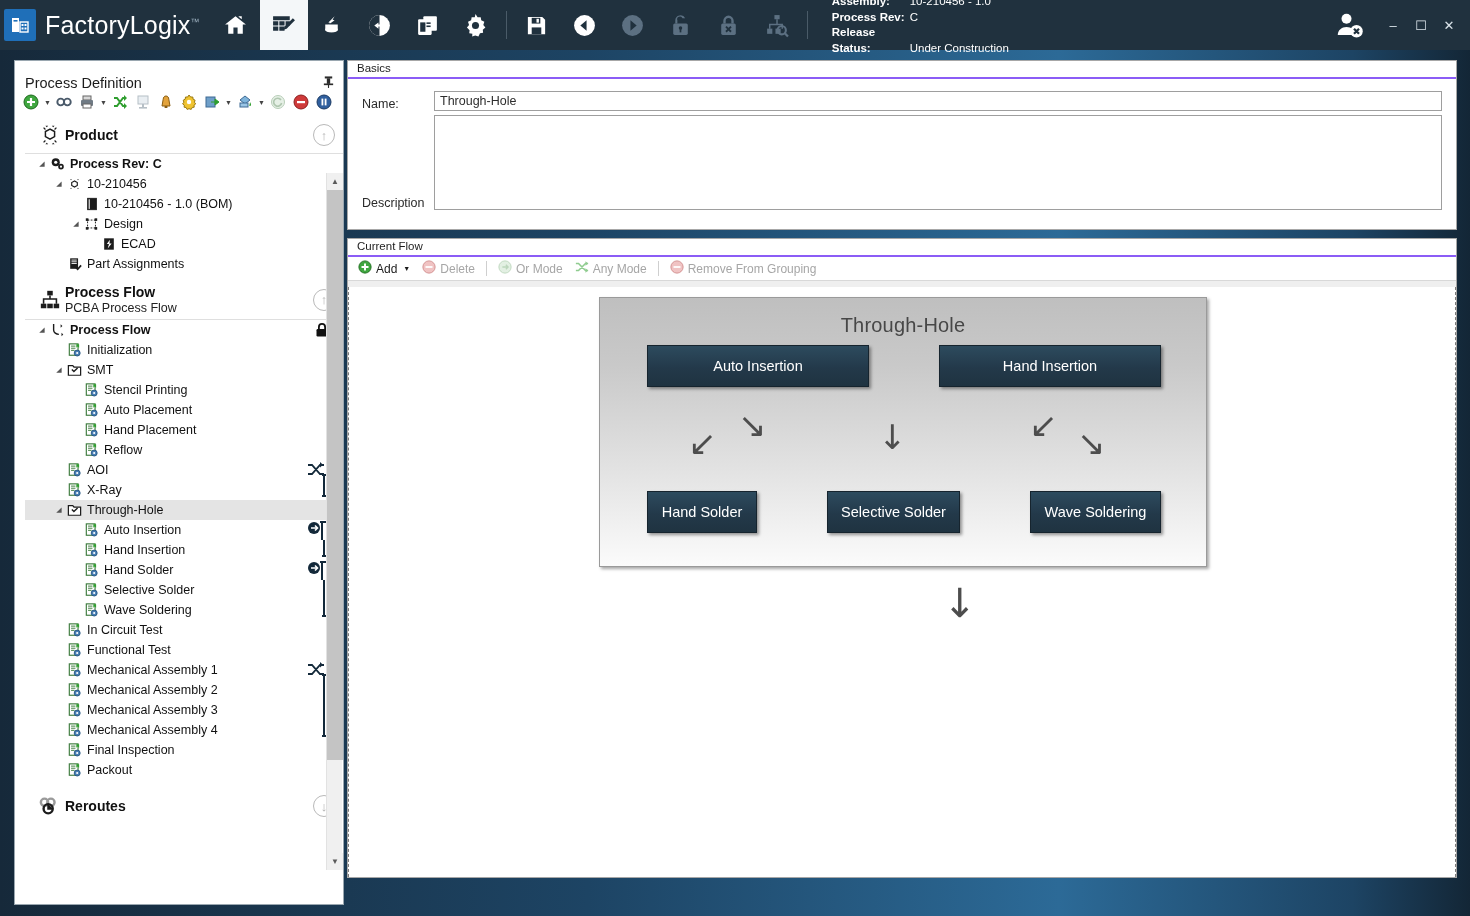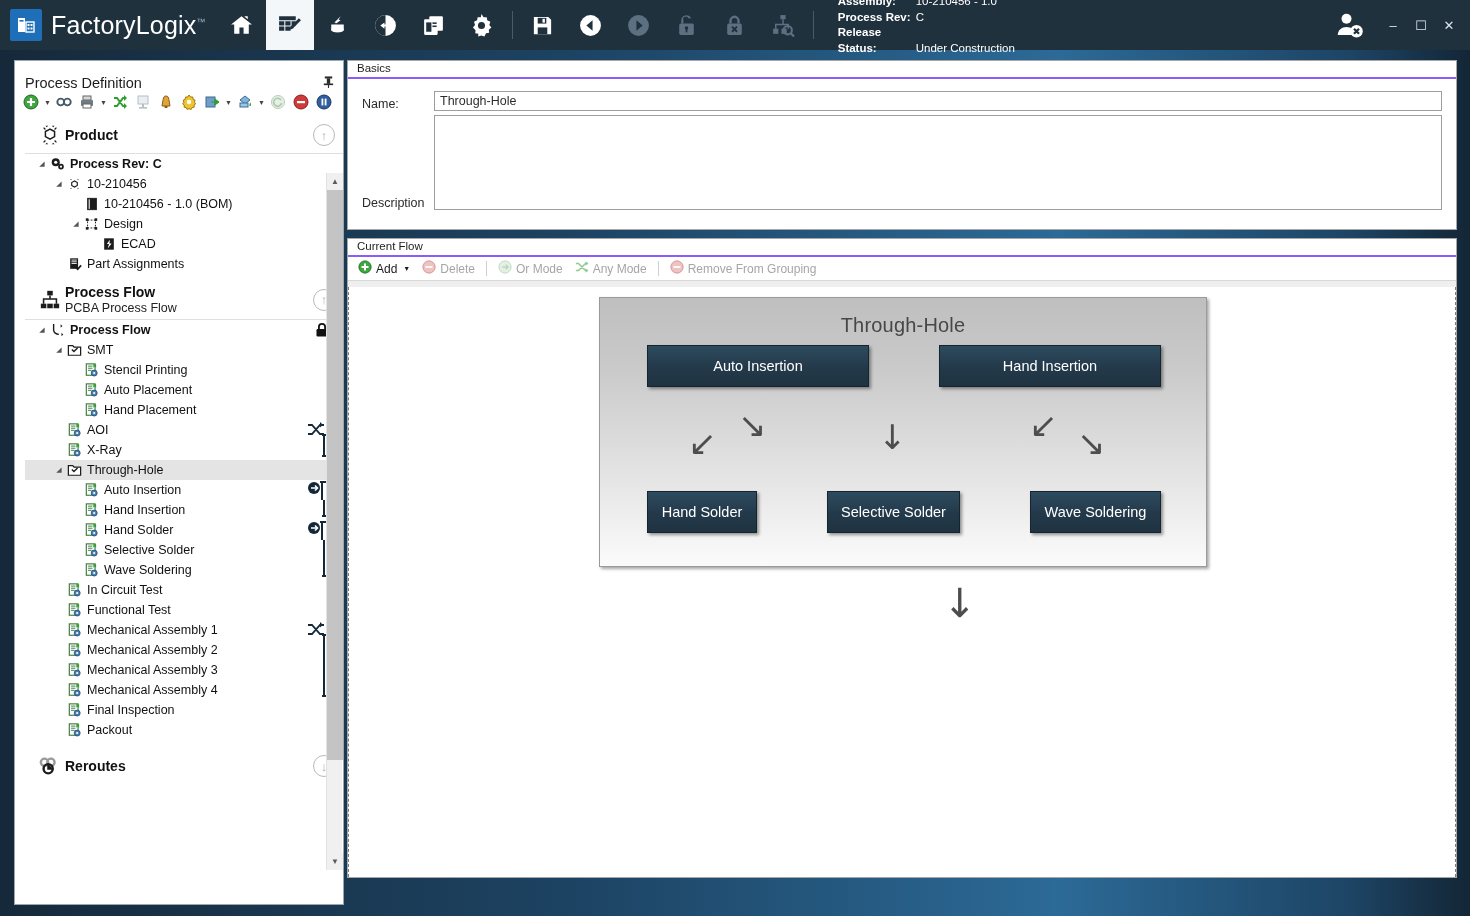--- a/index.html
+++ b/index.html
@@ -12,21 +12,21 @@
     position:relative; width:1470px; height:916px;
     background:linear-gradient(90deg,#16293a 0%, #1d4464 40%, #2c6a97 72%, #1d4464 92%, #132636 100%);
   }
 
   
   #titlebar{
     position:absolute; left:0; top:0; width:1470px; height:50px;
     background:#20313e;
     display:flex; align-items:center;
   }
-  .logo-wrap{ display:flex; align-items:center; padding-left:10px; }
+  .logo-wrap{ display:flex; align-items:center; padding-left:4px; }
   .logo-box{
     width:32px;height:32px;background:#1f6fb8;border-radius:2px;
     display:flex;align-items:center;justify-content:center;
   }
   .logo-text{
     color:#fff; font-size:25px; letter-spacing:.2px; margin-left:9px;
     font-family:"Liberation Sans", sans-serif; font-weight:400;
   }
   .logo-text b{font-weight:400}
   .tm{font-size:9px; vertical-align:super; color:#9fb3c2;}
@@ -511,20 +511,36 @@
             <span class="tl">Process Flow</span>
             <span class="rt-mark">
               <svg width="14" height="16" viewBox="0 0 14 16" fill="#111">
                 <path d="M3 7V5a4 4 0 018 0v2h-1.8V5a2.2 2.2 0 00-4.4 0v2z"></path>
                 <rect x="1.5" y="7" width="11" height="7.5" rx="1.2"></rect>
               </svg>
             </span>
           </div>
           <div class="trow">
             <span style="width:27px"></span>
+            <span class="exp"></span>
+            <span class="ti">
+              <svg width="14" height="14" viewBox="0 0 16 16">
+                <rect x="1.5" y="1" width="10" height="13" fill="#fff" stroke="#3c7a3c" stroke-width="1.3"></rect>
+                <rect x="3.5" y="3" width="5" height="1.1" fill="#3c7a3c"></rect>
+                <rect x="3.5" y="5.4" width="5" height="1.1" fill="#3c7a3c"></rect>
+                <rect x="3.5" y="7.8" width="4" height="1.1" fill="#3c7a3c"></rect>
+                <path d="M9.5 1.5v4l1.6-1.4 1.6 1.4v-4z" fill="#2f9e2f"></path>
+                <circle cx="10.5" cy="11.5" r="3.4" fill="#4a7fb5" stroke="#24557f"></circle>
+                <circle cx="10.5" cy="11.5" r="1.2" fill="#fff"></circle>
+              </svg>
+            </span>
+            <span class="tl">Initialization</span>
+          </div>
+          <div class="trow">
+            <span style="width:27px"></span>
             <span class="exp">◢</span>
             <span class="ti">
               <svg width="15" height="14" viewBox="0 0 16 16">
                 <path d="M1 3h5l1.4 1.6H15V14H1z" fill="#fff" stroke="#1c1c1c" stroke-width="1.4"></path>
                 <path d="M5 7.5l2.3 2.3L11.5 5.6" stroke="#1c1c1c" stroke-width="1.6" fill="none"></path>
               </svg>
             </span>
             <span class="tl">SMT</span>
           </div>
           <div class="trow">
@@ -567,20 +583,36 @@
                 <rect x="1.5" y="1" width="10" height="13" fill="#fff" stroke="#3c7a3c" stroke-width="1.3"></rect>
                 <rect x="3.5" y="3" width="5" height="1.1" fill="#3c7a3c"></rect>
                 <rect x="3.5" y="5.4" width="5" height="1.1" fill="#3c7a3c"></rect>
                 <rect x="3.5" y="7.8" width="4" height="1.1" fill="#3c7a3c"></rect>
                 <path d="M9.5 1.5v4l1.6-1.4 1.6 1.4v-4z" fill="#2f9e2f"></path>
                 <circle cx="10.5" cy="11.5" r="3.4" fill="#4a7fb5" stroke="#24557f"></circle>
                 <circle cx="10.5" cy="11.5" r="1.2" fill="#fff"></circle>
               </svg>
             </span>
             <span class="tl">Hand Placement</span>
+          </div>
+          <div class="trow">
+            <span style="width:44px"></span>
+            <span class="exp"></span>
+            <span class="ti">
+              <svg width="14" height="14" viewBox="0 0 16 16">
+                <rect x="1.5" y="1" width="10" height="13" fill="#fff" stroke="#3c7a3c" stroke-width="1.3"></rect>
+                <rect x="3.5" y="3" width="5" height="1.1" fill="#3c7a3c"></rect>
+                <rect x="3.5" y="5.4" width="5" height="1.1" fill="#3c7a3c"></rect>
+                <rect x="3.5" y="7.8" width="4" height="1.1" fill="#3c7a3c"></rect>
+                <path d="M9.5 1.5v4l1.6-1.4 1.6 1.4v-4z" fill="#2f9e2f"></path>
+                <circle cx="10.5" cy="11.5" r="3.4" fill="#4a7fb5" stroke="#24557f"></circle>
+                <circle cx="10.5" cy="11.5" r="1.2" fill="#fff"></circle>
+              </svg>
+            </span>
+            <span class="tl">Reflow</span>
           </div>
           <div class="trow">
             <span style="width:27px"></span>
             <span class="exp"></span>
             <span class="ti">
               <svg width="14" height="14" viewBox="0 0 16 16">
                 <rect x="1.5" y="1" width="10" height="13" fill="#fff" stroke="#3c7a3c" stroke-width="1.3"></rect>
                 <rect x="3.5" y="3" width="5" height="1.1" fill="#3c7a3c"></rect>
                 <rect x="3.5" y="5.4" width="5" height="1.1" fill="#3c7a3c"></rect>
                 <rect x="3.5" y="7.8" width="4" height="1.1" fill="#3c7a3c"></rect>

